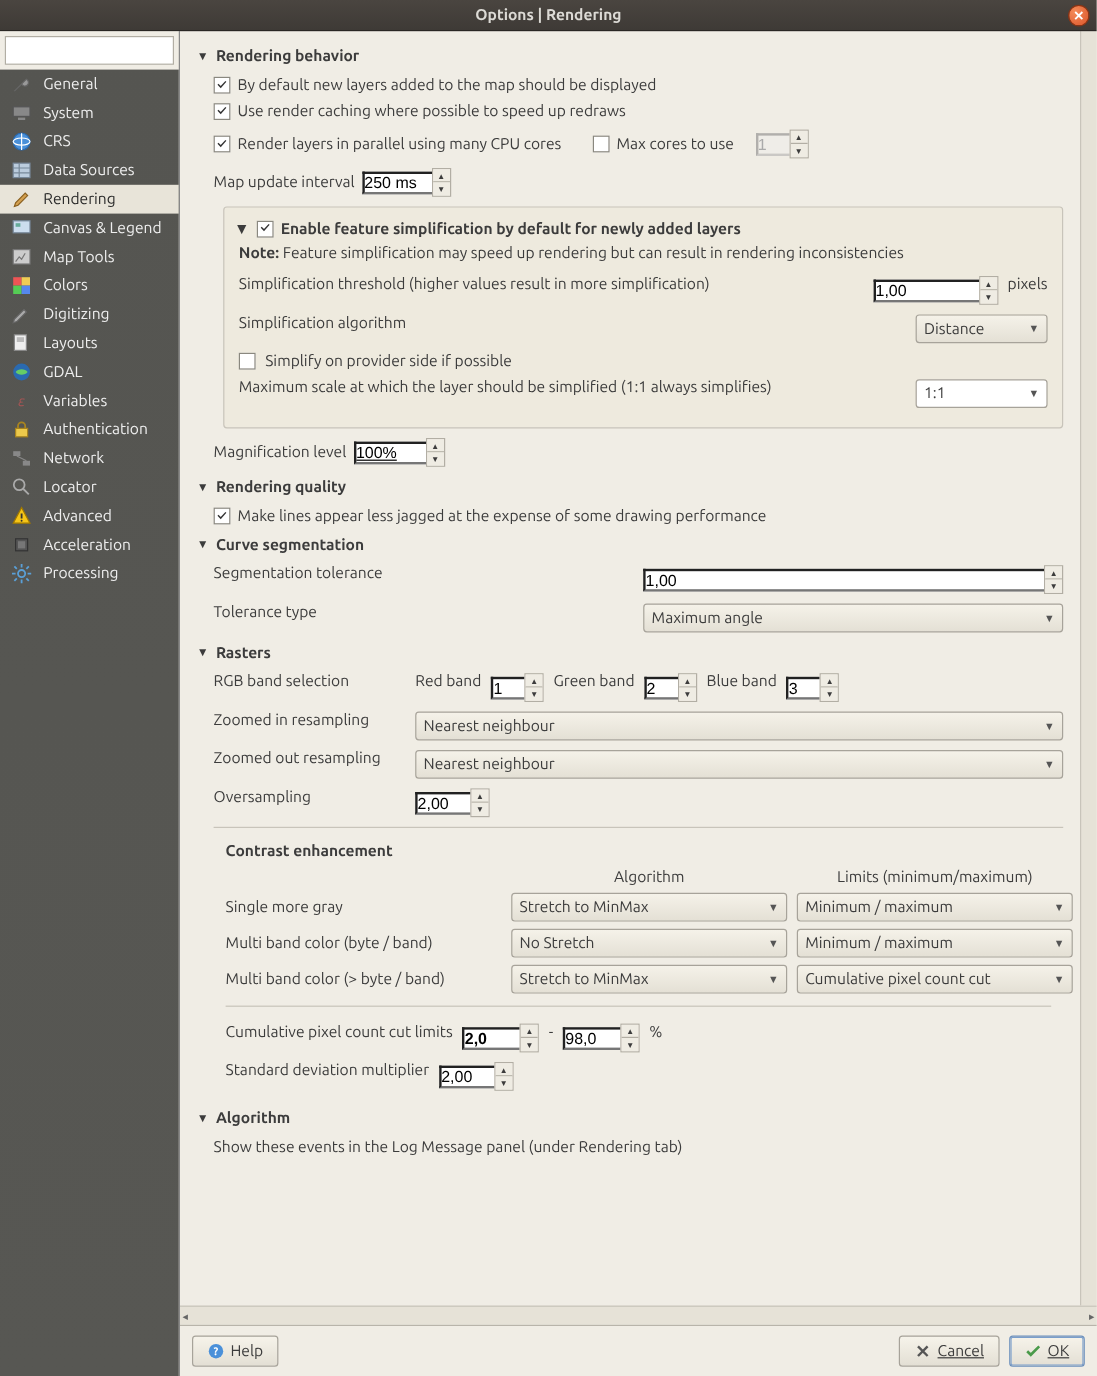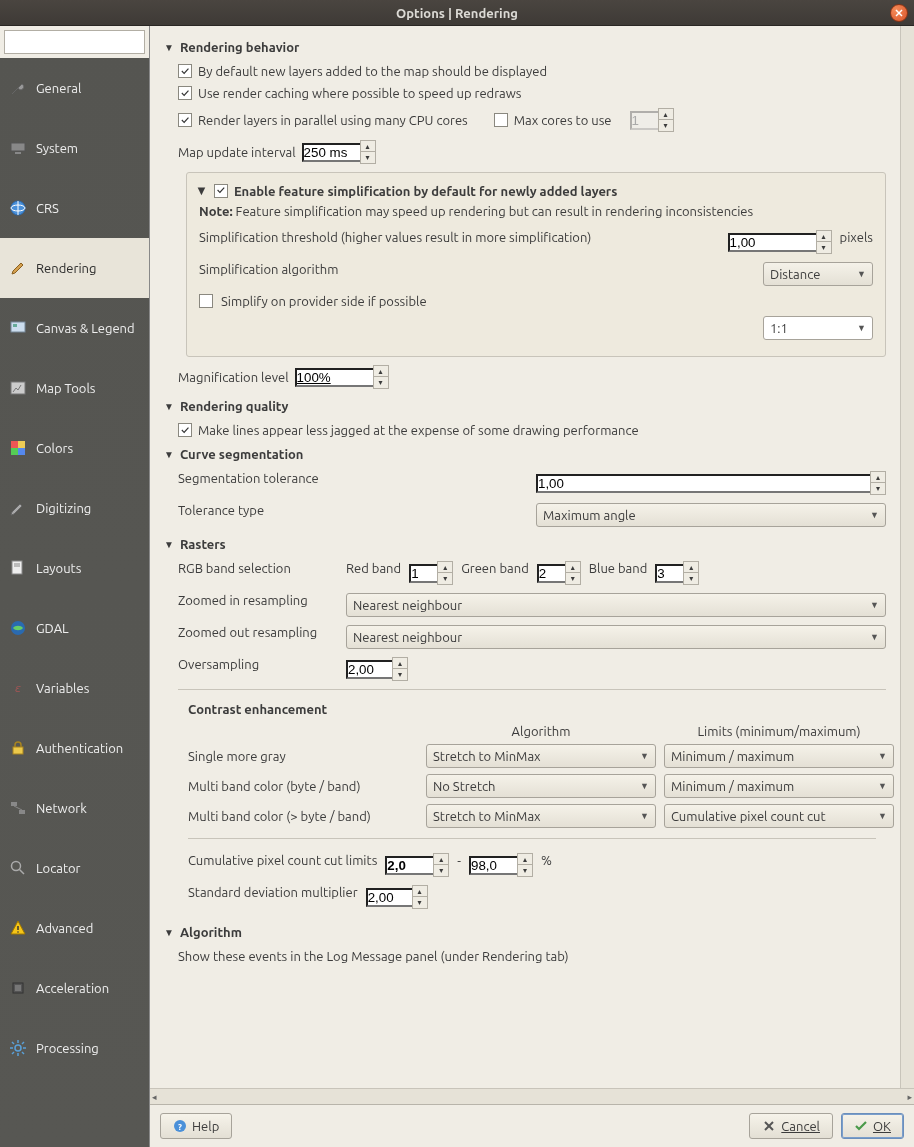--- a/index.html
+++ b/index.html
@@ -51,21 +51,21 @@
   position: relative;
 }
 .searchwrap .mag {
   position: absolute; left: 10px; top: 9px;
   width: 14px; height: 14px; stroke: #888; fill: none;
 }
 .searchwrap { position: relative; }
 .navlist { flex:1; overflow:auto; }
 .navitem {
   display: flex; align-items: center; gap: 8px;
-  padding: 20px 8px;
+  padding: 2px 8px;
   color: #eee;
   cursor: pointer;
 }
 .navitem.active {
   background: #e8e4d9;
   color: #2b2b2b;
 }
 .navitem .icon { width: 20px; height: 20px; display:flex; align-items:center; justify-content:center; }
 .navitem .icon svg { width:18px; height:18px; }
 .main {
@@ -199,20 +199,31 @@
         </div>
       <div class="navitem">
           <span class="icon">
             <svg viewBox="0 0 18 18">
               <circle cx="9" cy="9" r="7" fill="#4a90d9" stroke="#2a6ab0"></circle>
               <ellipse cx="9" cy="9" rx="7" ry="3" fill="none" stroke="#fff"></ellipse>
               <line x1="9" y1="2" x2="9" y2="16" stroke="#fff"></line>
             </svg>
           </span>
           <span>CRS</span>
+        </div>
+      <div class="navitem">
+          <span class="icon">
+            <svg viewBox="0 0 18 18">
+              <rect x="2" y="3" width="14" height="12" fill="#bcd" stroke="#789"></rect>
+              <line x1="2" y1="7" x2="16" y2="7" stroke="#789"></line>
+              <line x1="2" y1="11" x2="16" y2="11" stroke="#789"></line>
+              <line x1="7" y1="3" x2="7" y2="15" stroke="#789"></line>
+            </svg>
+          </span>
+          <span>Data Sources</span>
         </div>
       <div class="navitem active">
           <span class="icon">
             <svg viewBox="0 0 18 18">
               <path d="M3 15l3-1 8-8-2-2-8 8z" fill="#d4a050" stroke="#8a6020"></path>
             </svg>
           </span>
           <span>Rendering</span>
         </div>
       <div class="navitem">
@@ -413,32 +424,33 @@
               <span class="dropdown" style="min-width:110px">
                 <span>Distance</span>
                 <span class="dd-arrow">▼</span>
               </span>
             </div>
           <div class="formrow">
               <span class="chk"></span>
               <span>Simplify on provider side if possible</span>
             </div>
           <div class="formrow">
+              <span>Maximum scale at which the layer should be simplified (1:1 always simplifies)</span>
               <span class="push"></span>
               <span class="dropdown" style="min-width:110px;background:#fff">
                 <span>1:1</span>
                 <span class="dd-arrow">▼</span>
               </span>
             </div>
         </div>
 
         <div class="row">
           <span>Magnification level</span>
           <span class="spinwrap">
-              <input class="spin" style="width: 78px; text-decoration: underline;" value="100%">
+              <input class="spin" style="width: 60px; text-decoration: underline;" value="100%">
               <span class="spinbtns">
                 <span>▴</span>
                 <span>▾</span>
               </span>
             </span>
         </div>
 
         <div class="section-head">
             <span class="tri">▼</span>
             <span>Rendering quality</span>

